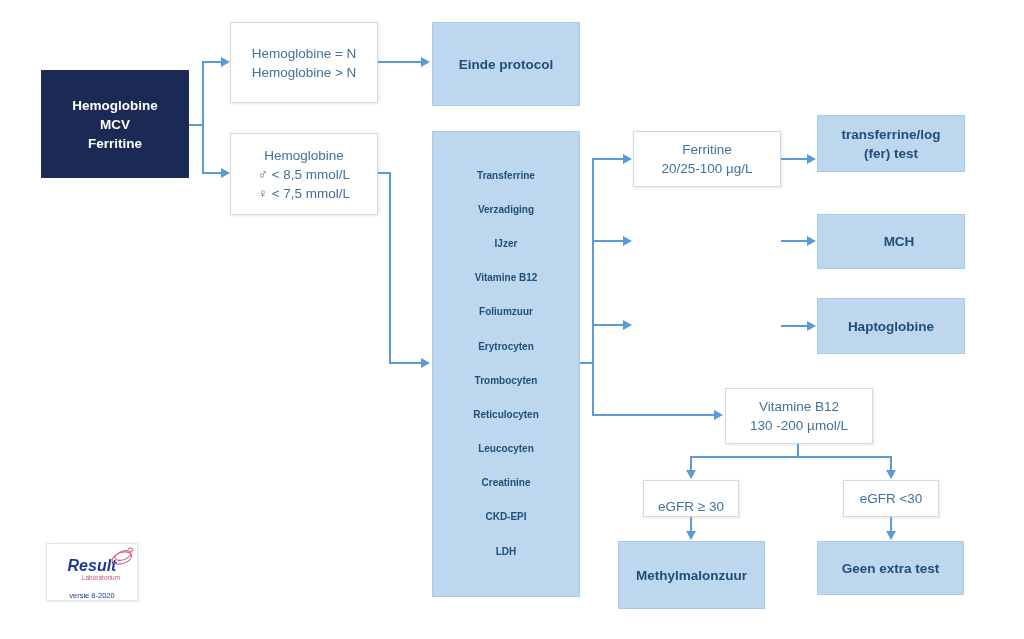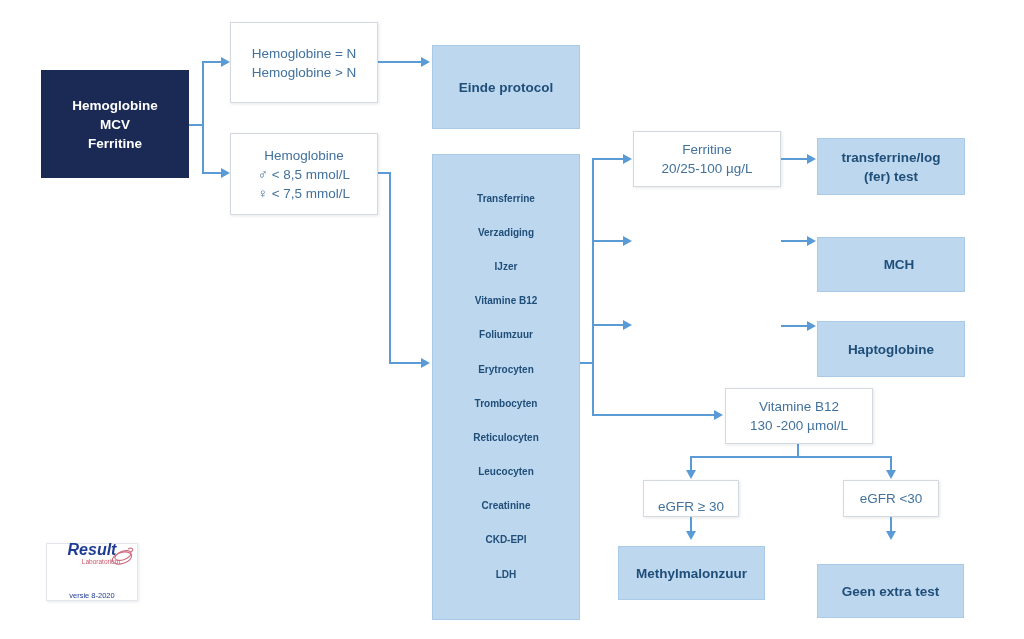--- a/index.html
+++ b/index.html
@@ -11,39 +11,39 @@
   body{font-family:"Liberation Sans","DejaVu Sans",sans-serif;background:#fff;}
   #canvas{position:relative;width:1024px;height:639px;background:#ffffff;overflow:hidden;}
 
   .box{position:absolute;box-sizing:border-box;display:flex;flex-direction:column;
        align-items:center;justify-content:center;text-align:center;}
   .navy-box{background:var(--navy);color:#fff;font-weight:bold;font-size:13.5px;line-height:19px;}
   .white-box{background:#fff;border:1px solid var(--white-box-border);
        box-shadow:1px 1px 3px rgba(120,130,140,.18);
        color:var(--steel-text);font-size:13.5px;line-height:19px;}
   .blue-box{background:var(--light-blue);border:1px solid var(--light-blue-border);
-       color:var(--dark-text);font-weight:bold;font-size:13.5px;line-height:19px;margin-top:23px;}
+       color:var(--dark-text);font-weight:bold;font-size:13.5px;line-height:19px;}
 
   .panel{justify-content:flex-start;padding-top:26px;}
   .panel-item{height:34.2px;display:flex;align-items:center;justify-content:center;
        color:var(--dark-text);font-weight:bold;font-size:10px;}
 
   .line{position:absolute;background:var(--line-blue);}
   .arr-r{position:absolute;width:0;height:0;border-top:5px solid transparent;
        border-bottom:5px solid transparent;border-left:9px solid var(--line-blue);}
   .arr-d{position:absolutel;position:absolute;width:0;height:0;border-left:5px solid transparent;
        border-right:5px solid transparent;border-top:9px solid var(--line-blue);}
 
   .logo{position:absolute;left:46px;top:543px;width:90px;height:56px;background:#fff;
        border:1px solid #e3e6ea;box-shadow:1px 1px 3px rgba(120,130,140,.18);
        display:flex;flex-direction:column;align-items:center;justify-content:flex-end;}
   .logo-brand{color:var(--logo-blue);font-weight:bold;font-style:italic;
        font-size:16px;line-height:16px;margin-top:7px;}
   .logo-sub{color:var(--logo-red);font-size:6.5px;line-height:7px;margin-left:18px;}
-  .logo-version{color:var(--logo-blue);font-size:7.5px;margin-top:26px;}
+  .logo-version{color:var(--logo-blue);font-size:7.5px;margin-top:10px;}
   .logo-doodle{position:absolute;right:2px;top:2px;}
 </style>
 </head>
 <body>
 
 <div id="canvas">
 
   <div class="box navy-box" style="left:41px;top:70px;width:148px;height:108px;">
     <span>Hemoglobine</span>
     <span>MCV</span>
@@ -106,21 +106,21 @@
   </div>
 
   <div class="box white-box" style="left:643px;top:480px;width:96px;height:37px;justify-content:flex-end;">
     <span>eGFR ≥ 30</span>
   </div>
 
   <div class="box white-box" style="left:843px;top:480px;width:96px;height:37px;">
     <span>eGFR &lt;30</span>
   </div>
 
-  <div class="box blue-box" style="left:618px;top:523px;width:147px;height:54px;">
+  <div class="box blue-box" style="left:618px;top:541px;width:147px;height:68px;">
     <span>Methylmalonzuur</span>
   </div>
 
   <div class="box blue-box" style="left:817px;top:541px;width:147px;height:54px;">
     <span>Geen extra test</span>
   </div>
 
   <div>
     <div class="line" style="left:189px;top:124px;width:14px;height:2px;"></div>
     <div class="line" style="left:202px;top:61px;width:2px;height:113px;"></div>

